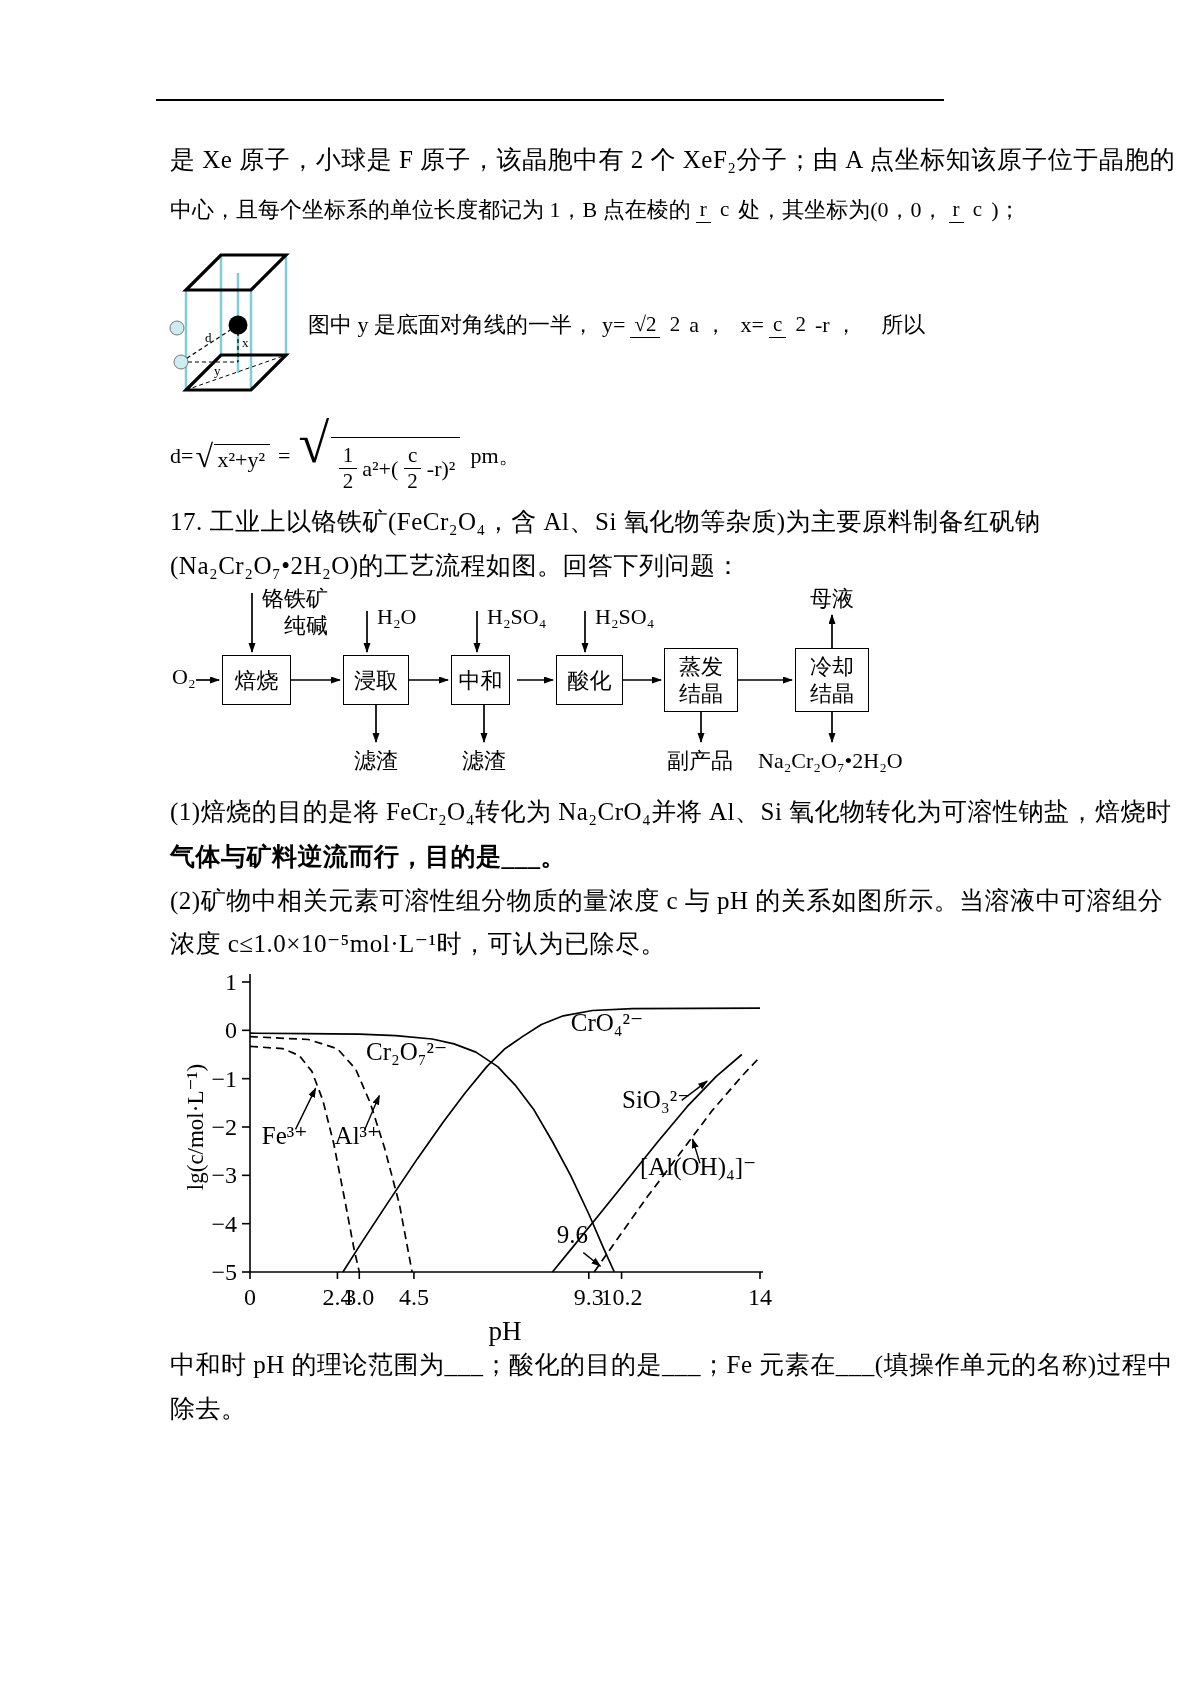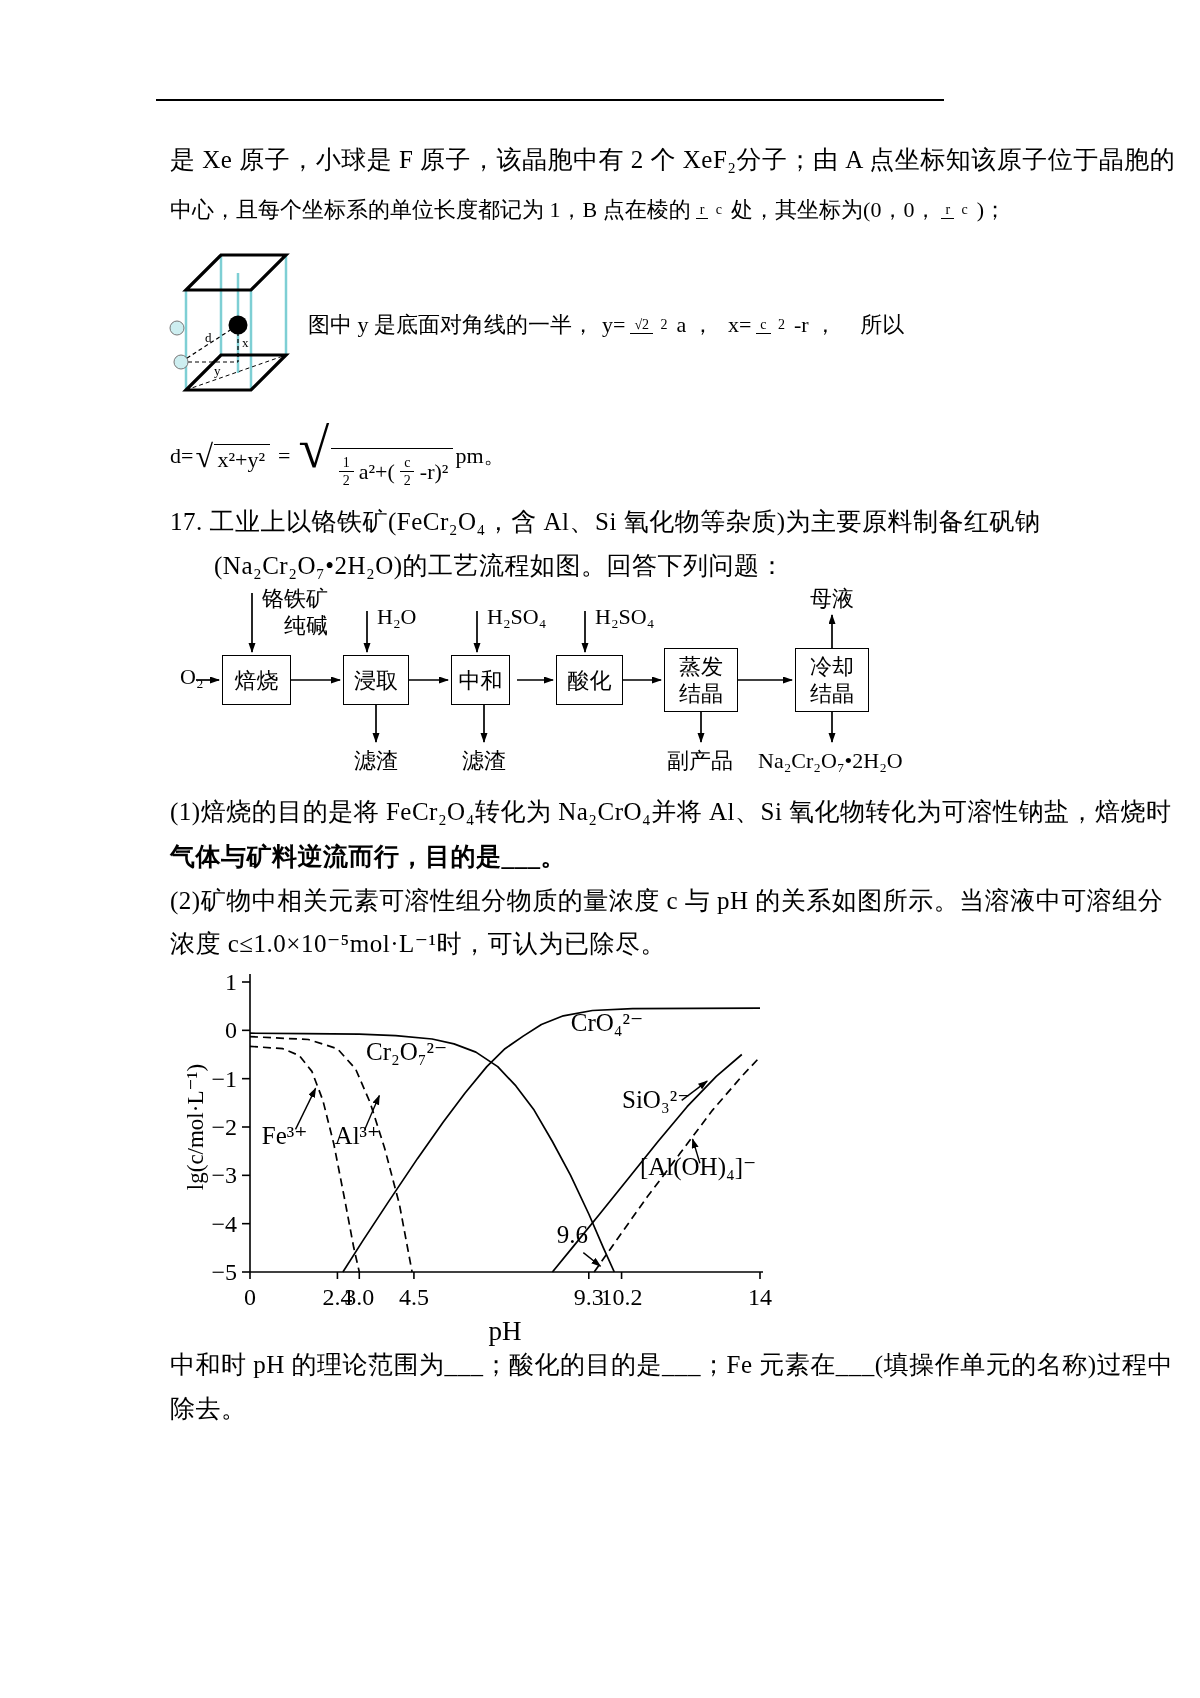--- a/index.html
+++ b/index.html
@@ -7,21 +7,21 @@
   body {
     width: 1200px; height: 1698px; position: relative;
     background: #ffffff; color: #000;
     font-family: "Liberation Serif", "DejaVu Serif", serif;
     overflow: hidden;
   }
   .divider { position: absolute; left: 156px; top: 99px; width: 788px; border-top: 2px solid #000; }
   .tline { position: absolute; font-size: 25px; letter-spacing: 0.5px; white-space: nowrap; }
   .mline { position: absolute; display: flex; align-items: center; font-size: 22px; white-space: nowrap; }
   .mline > span { display: inline-block; }
-  .frac { display: inline-flex; flex-direction: column; align-items: center; margin: 4px 5px; font-size: 14px; line-height: 1.1; }
+  .frac { display: inline-flex; flex-direction: column; align-items: center; margin: 4px 5px; font-size: 21px; line-height: 1.1; }
   .frac .fnum { padding: 0 4px 1px; border-bottom: 1.5px solid #000; }
   .frac .fden { padding: 1px 4px 0; }
   .sqrt { display: inline-flex; align-items: center; margin: 0 2px; }
   .sqrt .rsign { font-size: 32px; line-height: 1; margin-right: -3px; }
   .sqrt.big .rsign { font-size: 56px; font-weight: 300; }
   .sqrt .rad { border-top: 1.7px solid #000; padding: 2px 5px 0 3px; display: inline-flex; align-items: center; margin-left: -1px; }
   .flow { position: absolute; left: 170px; top: 585px; width: 780px; height: 205px; }
   .flow svg { position: absolute; left: 0; top: 0; }
   .fbox { position: absolute; border: 1.7px solid #000; display: flex; flex-direction: column; align-items: center; justify-content: center; font-size: 22px; line-height: 27px; text-align: center; background: #fff; }
   .flabel { position: absolute; font-size: 22px; line-height: 27px; white-space: nowrap; }
@@ -108,25 +108,25 @@
         <span class="fden">2</span>
       </span>
       <span>a²+(</span>
       <span class="frac">
         <span class="fnum">c</span>
         <span class="fden">2</span>
       </span>
       <span>-r)²</span>
     </span>
   </span>
-  <span style="margin-left:0;text-align:center;">pm。</span>
+  <span style="margin-left:8px;text-align:center;">pm。</span>
 </div>
 
 <div class="tline" style="left:170px; top:505px;">17. 工业上以铬铁矿(FeCr₂O₄，含 Al、Si 氧化物等杂质)为主要原料制备红矾钠</div>
-<div class="tline" style="left:170px; top:549px;margin-left:44px;">(Na₂Cr₂O₇•2H₂O)的工艺流程如图。回答下列问题：</div>
+<div class="tline" style="left:170px; top:549px;">(Na₂Cr₂O₇•2H₂O)的工艺流程如图。回答下列问题：</div>
 
 <div class="flow">
   <svg width="780" height="205" viewBox="0 0 780 205">
     <defs>
       <marker id="fa" markerWidth="10" markerHeight="8" refX="9" refY="3.5" orient="auto" markerUnits="userSpaceOnUse">
         <path d="M0,0 L10,3.5 L0,7 Z" fill="#000"></path>
       </marker>
     </defs>
     <line class="fl" x1="26" y1="95" x2="49" y2="95"></line>
     <line class="fl" x1="121" y1="95" x2="170" y2="95"></line>
@@ -138,21 +138,21 @@
     <line class="fl" x1="197" y1="26" x2="197" y2="67"></line>
     <line class="fl" x1="307" y1="26" x2="307" y2="67"></line>
     <line class="fl" x1="415" y1="26" x2="415" y2="67"></line>
     <line class="fl" x1="662" y1="63" x2="662" y2="30"></line>
     <line class="fl" x1="206" y1="120" x2="206" y2="157"></line>
     <line class="fl" x1="314" y1="120" x2="314" y2="157"></line>
     <line class="fl" x1="531" y1="127" x2="531" y2="157"></line>
     <line class="fl" x1="662" y1="127" x2="662" y2="157"></line>
   </svg>
 
-  <div class="flabel" style="left:10px; top:78px;">O₂</div>
+  <div class="flabel" style="left:2px; top:78px;">O₂</div>
   <div class="flabel" style="left:92px; top:0px;text-align:right;">
     <div>铬铁矿</div>
     <div>纯碱</div>
   </div>
   <div class="flabel" style="left:207px; top:18px;">H₂O</div>
   <div class="flabel" style="left:317px; top:18px;">H₂SO₄</div>
   <div class="flabel" style="left:425px; top:18px;">H₂SO₄</div>
   <div class="flabel" style="left:640px; top:0px;">母液</div>
 
   <div class="fbox" style="left:52px; top:70px; width:69px; height:50px;">

